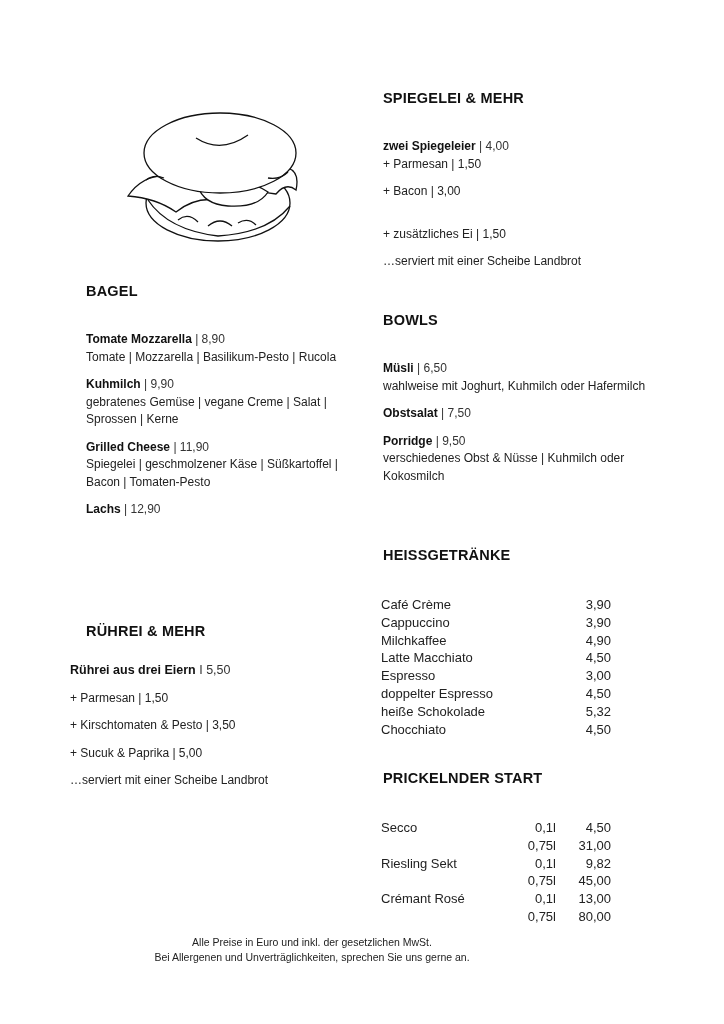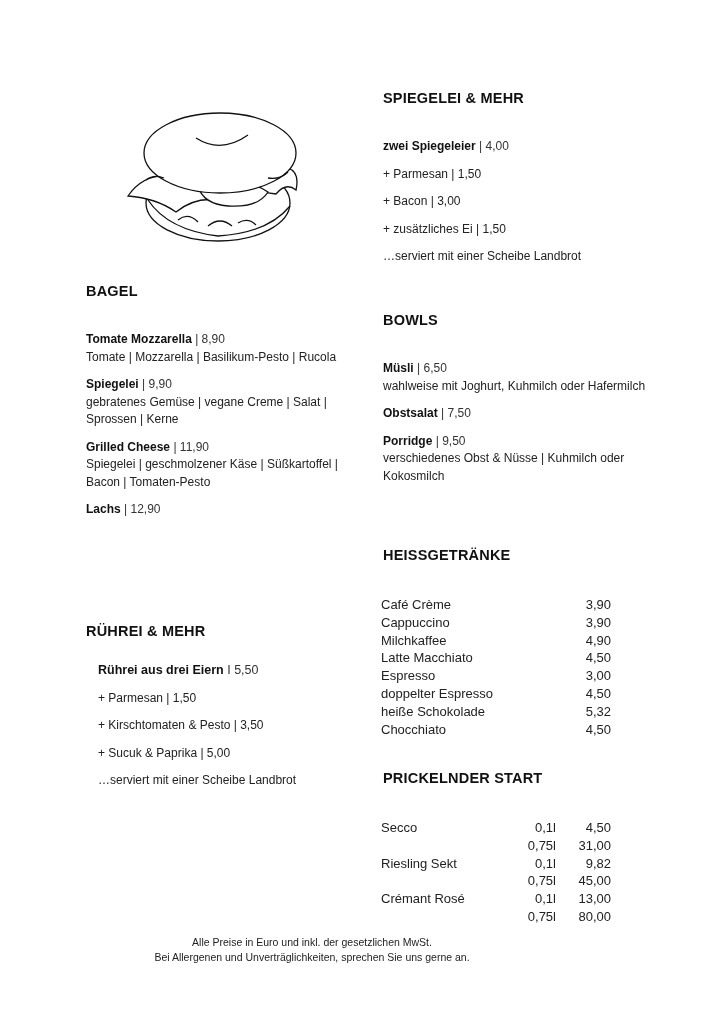--- a/index.html
+++ b/index.html
@@ -34,55 +34,55 @@
 </svg>
 
 <div class="abs h" style="left:86px;top:283px;">BAGEL</div>
 <div class="abs" style="left:86px;top:331px;width:265px;">
   <div class="item t">
     <span class="b">Tomate Mozzarella</span>
     <span class="p">| 8,90</span><br>
     <span>Tomate | Mozzarella | Basilikum-Pesto | Rucola</span>
   </div>
   <div class="item t">
-    <span class="b">Spiegelei</span>
+    <span class="b">Kuhmilch</span>
     <span class="p">| 9,90</span><br>
     <span>gebratenes Gemüse | vegane Creme | Salat | Sprossen | Kerne</span>
   </div>
   <div class="item t">
     <span class="b">Grilled Cheese</span>
     <span class="p">| 11,90</span><br>
     <span>Spiegelei | geschmolzener Käse | Süßkartoffel | Bacon | Tomaten-Pesto</span>
   </div>
   <div class="item t">
     <span class="b">Lachs</span>
     <span class="p">| 12,90</span><br>
   </div>
 </div>
 
 <div class="abs h" style="left:86px;top:623px;">RÜHREI &amp; MEHR</div>
-<div class="abs t" style="left:98px;top:662px;width:270px;">
+<div class="abs t" style="left:70px;top:662px;width:270px;">
   <div style="margin-bottom:10px;font-size:12.5px;">
     <span class="b">Rührei aus drei Eiern</span>
     <span class="p">I 5,50</span>
   </div>
   <div style="margin-bottom:10px;">+ Parmesan | 1,50</div>
   <div style="margin-bottom:10px;">+ Kirschtomaten &amp; Pesto | 3,50</div>
   <div style="margin-bottom:10px;">+ Sucuk &amp; Paprika | 5,00</div>
   <div>…serviert mit einer Scheibe Landbrot</div>
 </div>
 
 <div class="abs h" style="left:383px;top:90px;">SPIEGELEI &amp; MEHR</div>
 <div class="abs t" style="left:383px;top:138px;width:270px;">
-  <div style="margin-bottom:10px;">
+  <div style="">
     <span class="b">zwei Spiegeleier</span>
     <span class="p">| 4,00</span>
   </div>
   <div style="margin-bottom:10px;">+ Parmesan | 1,50</div>
-  <div style="margin-bottom:10px;">+ Bacon | 3,00</div>
+  <div style="margin-bottom:25px;">+ Bacon | 3,00</div>
   <div style="margin-bottom:10px;">+ zusätzliches Ei | 1,50</div>
   <div>…serviert mit einer Scheibe Landbrot</div>
 </div>
 
 <div class="abs h" style="left:383px;top:312px;">BOWLS</div>
 <div class="abs" style="left:383px;top:360px;width:265px;">
   <div class="item t">
     <span class="b">Müsli</span>
     <span class="p">| 6,50</span><br>
     <span>wahlweise mit Joghurt, Kuhmilch oder Hafermilch</span>

